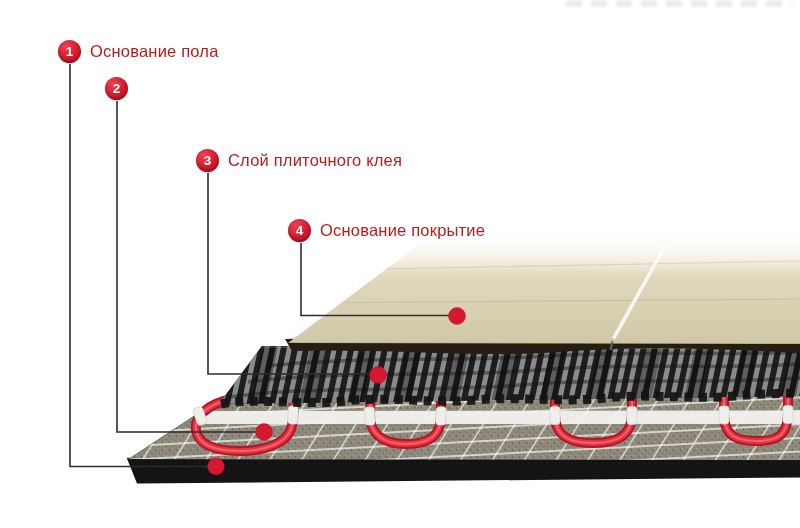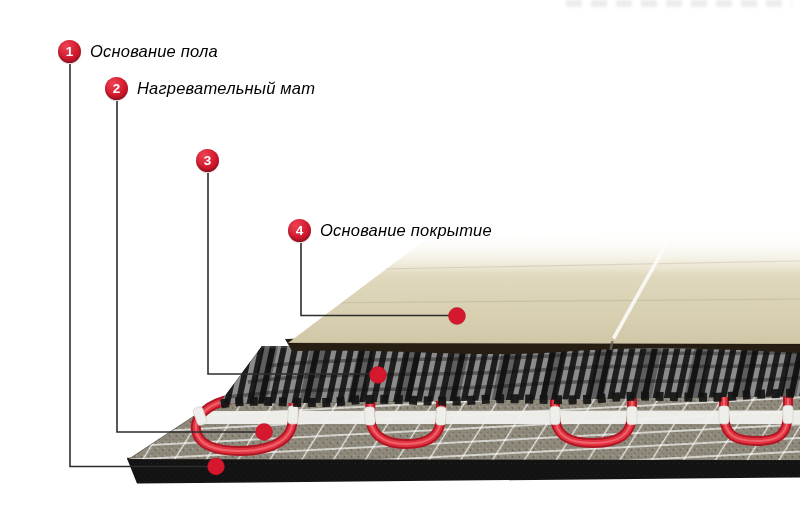--- a/index.html
+++ b/index.html
@@ -9,21 +9,21 @@
   }
   .diagram-svg{position:absolute;left:0;top:0;width:800px;height:528px;}
   .callout{position:absolute;display:flex;align-items:center;gap:9px;white-space:nowrap;}
   .badge{
     width:23px;height:23px;border-radius:50%;
     background:radial-gradient(circle at 35% 28%, #ee4152 0%, #d2192e 55%, #b00e22 100%);
     color:#fff;font-weight:bold;font-size:13.5px;line-height:23px;text-align:center;
     box-shadow:inset 0 -2px 3px rgba(0,0,0,.28), 0 1px 1px rgba(0,0,0,.15);
     flex:0 0 auto;
   }
-  .label{font-size:16.5px;color:#000000;letter-spacing:.2px;font-style:italic;}
+  .label{font-size:16.5px;color:#b91c1c;letter-spacing:.2px;}
   .watermark{
     position:absolute;left:566px;top:0;width:226px;height:7px;opacity:.5;filter:blur(1.4px);
     background:repeating-linear-gradient(90deg, rgba(185,185,185,.55) 0 16px, rgba(255,255,255,0) 16px 25px);
   }
 </style>
 </head>
 <body>
 
 <div class="stage">
 
@@ -174,23 +174,23 @@
       <circle cx="457" cy="316" r="8.5" fill="#d5182d"></circle>
     </g>
   </svg>
 
   <div class="callout" style="left:58px;top:40px;">
     <span class="badge">1</span>
     <span class="label">Основание пола</span>
   </div>
   <div class="callout" style="left:105px;top:77px;">
     <span class="badge">2</span>
-    <span class="label">Нагревательный мат</span>
   </div>
   <div class="callout" style="left:196px;top:149px;">
     <span class="badge">3</span>
+    <span class="label">Слой плиточного клея</span>
   </div>
   <div class="callout" style="left:288px;top:219px;">
     <span class="badge">4</span>
     <span class="label">Основание покрытие</span>
   </div>
 
 </div>
 
 </body></html>

